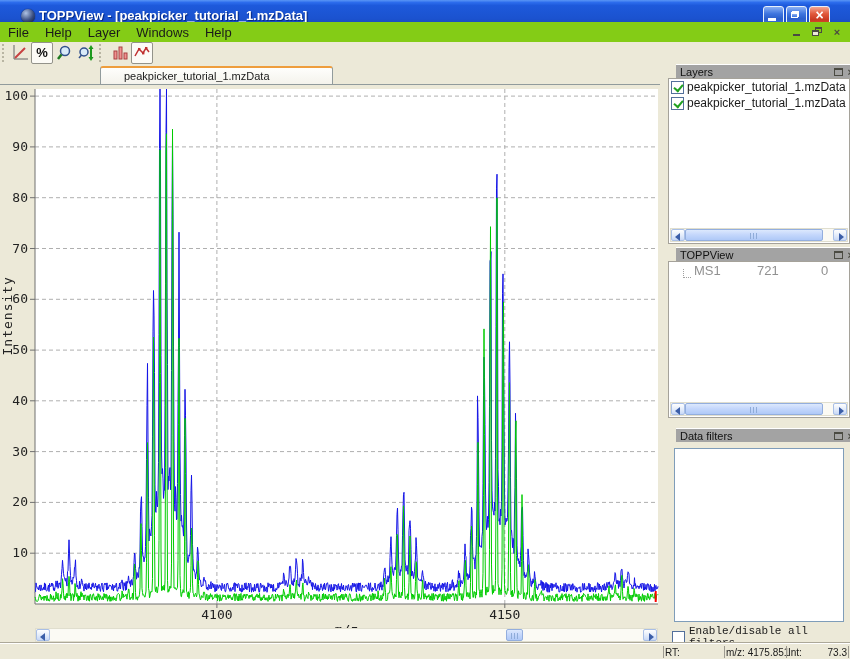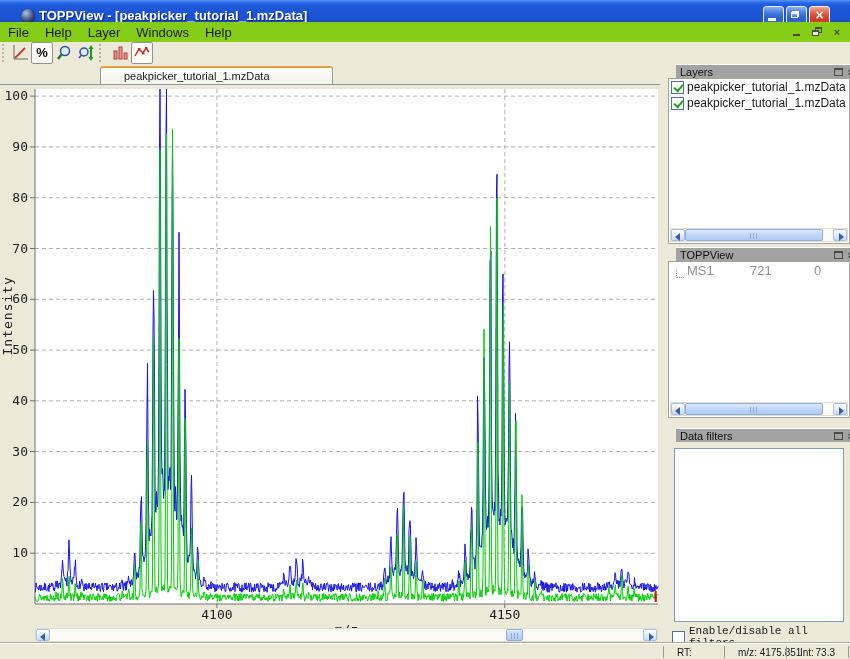--- a/index.html
+++ b/index.html
@@ -95,31 +95,31 @@
   .check-mark{display:none;position:absolute;left:2px;top:2px;width:7px;height:4px;
     border-left:2px solid #21A121;border-bottom:2px solid #21A121;transform:rotate(-50deg);}
   .xp-check.checked .check-mark{display:block;}
   .layer-label{font-size:12px;margin-left:3px;white-space:nowrap;overflow:hidden;}
 
   .spectra-header{display:flex;}
   .th{box-sizing:border-box;padding:2px 4px;font-size:13px;
     background:linear-gradient(180deg,#FDFDFA,#F2F1E7 75%,#E6E4D4);
     border-right:1px solid #D8D5C7;border-bottom:1px solid #C6C3B5;white-space:nowrap;}
   .spectra-row{display:flex;font-size:13px;color:#909090;height:16px;align-items:center;}
-  .td{box-sizing:border-box;padding:0 5px;white-space:nowrap;display:flex;align-items:flex-end;}
+  .td{box-sizing:border-box;padding:0 12px;white-space:nowrap;display:flex;align-items:flex-end;}
   .tree-branch{width:7px;height:8px;border-left:1px dotted #A0A0A0;border-bottom:1px dotted #A0A0A0;
     margin:-4px 3px 0 2px;}
 
   .listbox{position:absolute;background:#fff;border:1px solid #7F9DB9;box-sizing:border-box;}
   .filters-checkbox-row{position:absolute;display:flex;align-items:center;font-size:11px;}
 
   
   .statusbar{position:absolute;left:0;top:643px;width:850px;height:16px;background:#ECE9D8;
     border-top:1px solid #FFFFFF;box-shadow:0 -1px 0 #ACA899;font-size:10px;display:flex;align-items:center;}
-  .status-cell{height:12px;box-sizing:border-box;border-left:1px solid #9D9A90;padding:0 13px;
+  .status-cell{height:12px;box-sizing:border-box;border-left:1px solid #9D9A90;padding:0 1px;
     display:flex;align-items:center;white-space:nowrap;}
 </style>
 </head>
 <body>
 
 <div class="window">
 
   <div class="titlebar">
     <div class="app-icon"></div>
     <div class="title-text">TOPPView - [peakpicker_tutorial_1.mzData]</div>

